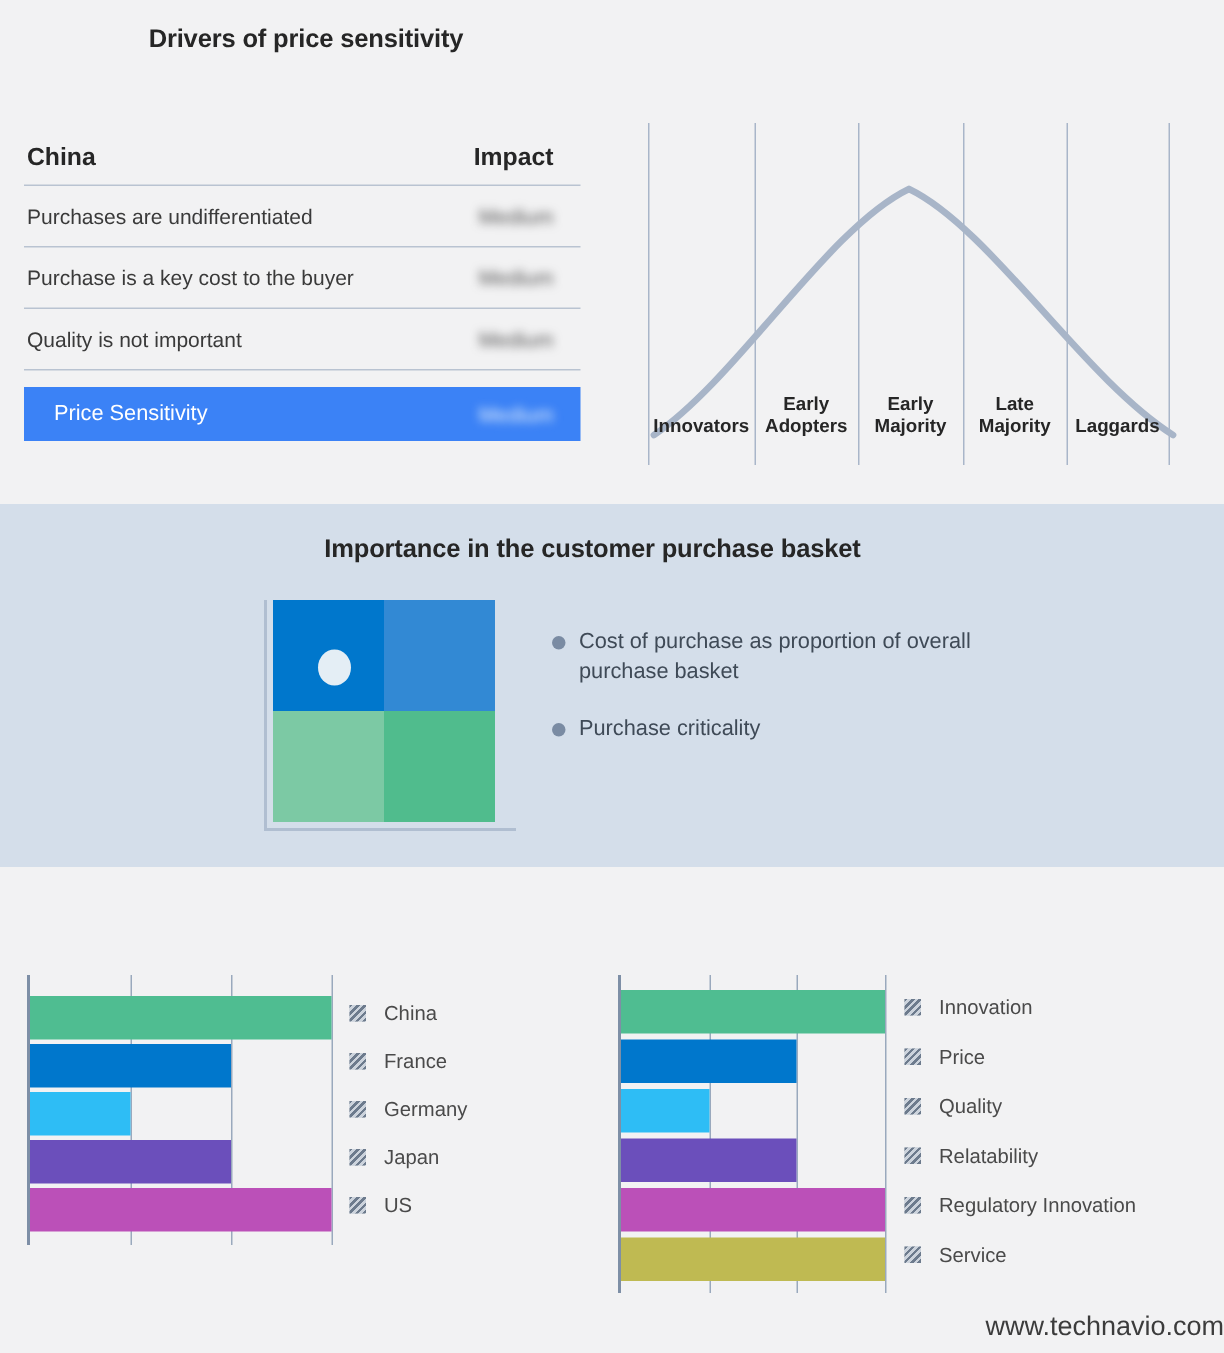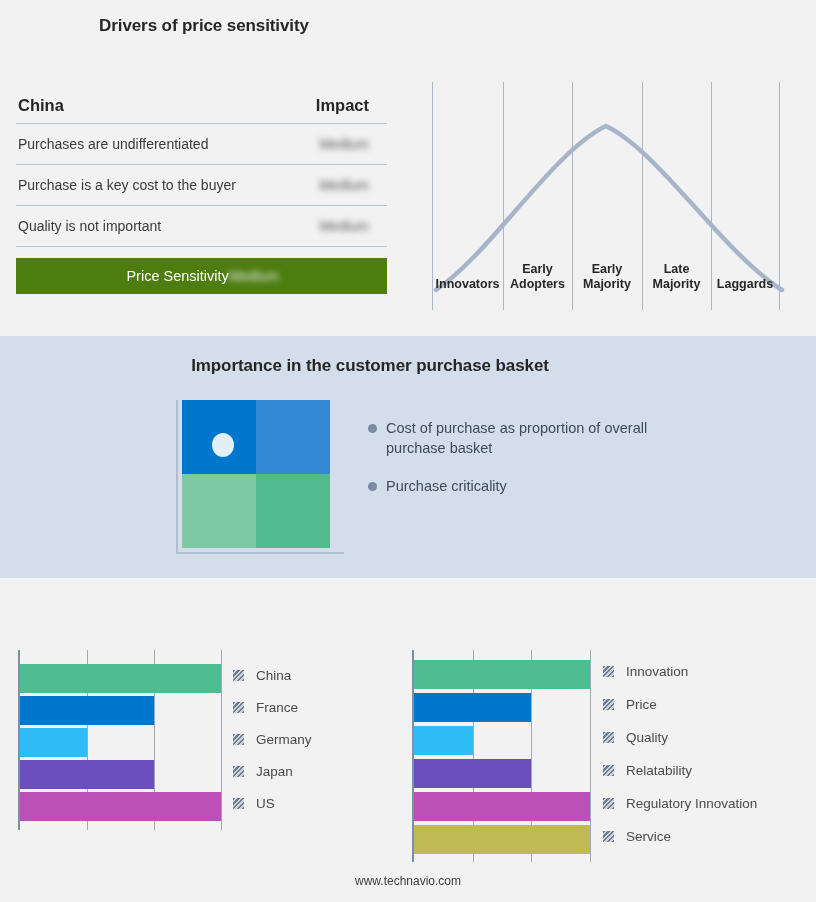--- a/index.html
+++ b/index.html
@@ -71,28 +71,27 @@
     color: #3a3a3a;
     padding-right: 18px;
     white-space: nowrap;
   }
   .redacted {
     filter: blur(3.1px);
     color: #555;
     user-select: none;
   }
   .tbl-row.highlight {
-    background: #4d7c0f;
+    background: #3b82f6;
     height: 36px;
     margin-top: 11px;
     border-bottom: none;
     padding: 0 0 0 20px;
     width: 371px;
     box-sizing: border-box;
-    justify-content: center;
   }
   .tbl-row.highlight .cell-driver { color: #ffffff; font-size: 14.5px; padding-left: 0; }
   .tbl-row.highlight .cell-impact.redacted { color: #eaf3fb; }
 
   
   #lifecycle-panel { position: absolute; left: 408px; top: 0; width: 408px; height: 336px; }
   #lifecycle-plot {
     position: absolute;
     left: 24px;
     top: 82px;
@@ -131,20 +130,21 @@
     top: 336px;
     width: 816px;
     height: 242px;
     background: #d4deea;
   }
   #importance-title {
     left: 0;
     top: 356px;
     width: 740px;
     text-align: center;
+    padding-left: 25px;
   }
   #matrix {
     position: absolute;
     left: 182px;
     top: 400px;
     width: 148px;
     height: 148px;
     display: grid;
     grid-template-columns: 1fr 1fr;
     grid-template-rows: 1fr 1fr;
@@ -253,22 +253,22 @@
     color: #4a4a4a;
     white-space: nowrap;
   }
 
   
   #footer-url {
     position: absolute;
     left: 0;
     top: 874px;
     width: 816px;
-    text-align: center;
-    font-size: 12px;
+    text-align: right;
+    font-size: 18px;
     color: #3c3c3c;
   }
 </style>
 </head>
 <body>
 
 <div id="page">
 
   <div id="drivers-panel">
     <div class="panel-title" id="drivers-title">Drivers of price sensitivity</div>

